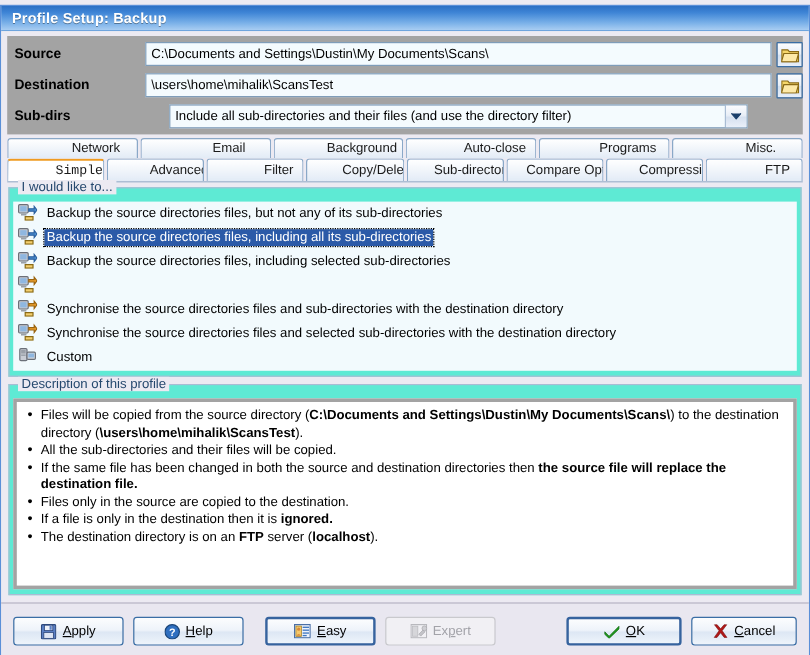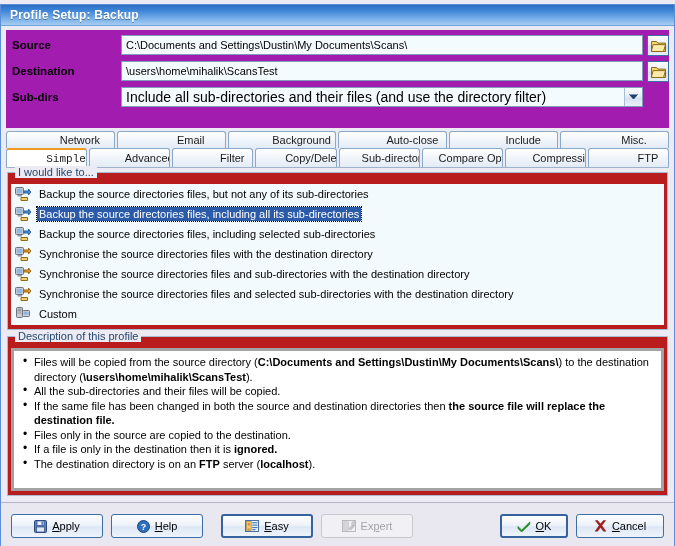--- a/index.html
+++ b/index.html
@@ -34,27 +34,27 @@
   #body{
     flex:1;display:flex;flex-direction:column;
     padding:4px 5px 0 5px;
     box-sizing:border-box;
     background:#eceaf2;
     min-height:0;
   }
   
   #fields{
     flex:none;
-    background:#a21caf;
+    background:#a3a3a3;
     padding:4px 0 4px 0;
   }
   .field-row{
     display:flex;align-items:center;height:22px;margin-bottom:4px;
   }
-  .field-row:last-child{margin-bottom:16px;}
+  .field-row:last-child{margin-bottom:0;gap:20px;}
   .field-label{
     width:115px;flex:none;font-weight:bold;font-size:11.5px;color:#000;
     padding-left:6px;box-sizing:border-box;
   }
   .field-input{
     flex:1;height:20px;box-sizing:border-box;
     border:1px solid #7f9db9;
     background:#f4fbfe;
     font-family:"Liberation Sans", sans-serif;
     font-size:11px;color:#000;
@@ -68,21 +68,21 @@
     background:linear-gradient(to bottom,#fdfdfe 0%,#e7eef8 48%,#d3e0f0 52%,#e6eef9 100%);
     display:flex;align-items:center;justify-content:center;
     box-sizing:border-box;
     border-radius:1px;
   }
   .combo-wrap{
     flex:1;height:20px;box-sizing:border-box;display:flex;
     border:1px solid #7f9db9;background:#f4fbfe;
   }
   .combo-text{
-    flex:1;font-size:14px;padding:2px 4px;line-height:15px;color:#000;
+    flex:1;font-size:11px;padding:2px 4px;line-height:15px;color:#000;
     overflow:hidden;white-space:nowrap;
   }
   .combo-arrow{
     width:17px;flex:none;
     background:linear-gradient(to bottom,#fbfcfe 0%,#e8eef7 45%,#d6e1f0 55%,#eaf0f9 100%);
     border-left:1px solid #a9bdd4;
     display:flex;align-items:center;justify-content:center;
   }
   .combo-spacer{width:26px;flex:none;}
   
@@ -118,21 +118,21 @@
     flex:1;min-height:0;
     background:#eceaf2;
     border-top:1px solid #9fb4cc;
     display:flex;flex-direction:column;
     padding-top:4px;
     box-sizing:border-box;
   }
   .groupbox{
     position:relative;
     border:1px solid #a9bcd4;
-    background:#b91c1c;
+    background:#5eead4;
     margin:0 1px 6px 1px;
     box-sizing:border-box;
   }
   .gb-title{
     position:absolute;top:-7px;left:7px;
     background:#eceaf2;
     padding:0 3px;
     font-size:11px;color:#25486e;
   }
   #groupbox-actions{flex:none;height:158px;padding:11px 3px 4px 3px;}
@@ -203,21 +203,21 @@
   .btn .lbl u{text-decoration:underline;}
   .btn.apply{width:92px;}
   .btn.help{width:92px;margin-right:18px;}
   .btn.easy{width:92px;border:2px solid #36639e;}
   .btn.expert{
     width:92px;
     border:1px solid #c9c9cd;
     background:#f1f0f4;
     color:#a3a3a9;
   }
-  .btn.ok{width:68px;border:2px solid #36639e;}
+  .btn.ok{width:96px;border:2px solid #36639e;}
   .btn.cancel{width:88px;margin-right:0;}
   .right-group{margin-left:auto;display:flex;align-items:center;}
   .btn .ico{display:flex;align-items:center;justify-content:center;flex:none;}
 </style>
 </head>
 <body>
 
 <div id="dialog">
 
   <div id="titlebar">
@@ -273,21 +273,21 @@
         <div class="tab">
             <span>Email</span>
           </div>
         <div class="tab">
             <span>Background</span>
           </div>
         <div class="tab">
             <span>Auto-close</span>
           </div>
         <div class="tab">
-            <span>Include</span>
+            <span>Programs</span>
           </div>
         <div class="tab">
             <span>Misc.</span>
           </div>
       </div>
       <div class="tab-row row2">
         <div class="tab active">
             <span>Simple</span>
           </div>
         <div class="tab">
@@ -362,21 +362,20 @@
           <div class="action-item">
             <span class="ico">
               <svg width="16" height="15" viewBox="0 0 16 15">
                 <rect x="0.5" y="1.5" width="8" height="7" rx="1" fill="#c9cdd4" stroke="#6b7079"></rect>
                 <rect x="1.8" y="2.8" width="5.4" height="4.4" fill="#8fb7e0"></rect>
                 <rect x="2.5" y="9" width="4.5" height="1.6" fill="#9aa0a8"></rect>
                 <path d="M6 11.5 h6.5 v3 h-6.5 z" fill="#f3cf6e" stroke="#8a6a16"></path>
                 <path d="M9 4 l4.5 0 l0 -2 l2.3 3 l-2.3 3 l0 -2 l-4.5 0 z" fill="#f0a32e" stroke="#9a6410"></path>
               </svg>
             </span>
-            <span class="action-label">Synchronise the source directories files with the destination directory</span>
           </div>
 
           <div class="action-item">
             <span class="ico">
               <svg width="16" height="15" viewBox="0 0 16 15">
                 <rect x="0.5" y="1.5" width="8" height="7" rx="1" fill="#c9cdd4" stroke="#6b7079"></rect>
                 <rect x="1.8" y="2.8" width="5.4" height="4.4" fill="#8fb7e0"></rect>
                 <rect x="2.5" y="9" width="4.5" height="1.6" fill="#9aa0a8"></rect>
                 <path d="M6 11.5 h6.5 v3 h-6.5 z" fill="#f3cf6e" stroke="#8a6a16"></path>
                 <path d="M9 4 l4.5 0 l0 -2 l2.3 3 l-2.3 3 l0 -2 l-4.5 0 z" fill="#f0a32e" stroke="#9a6410"></path>

